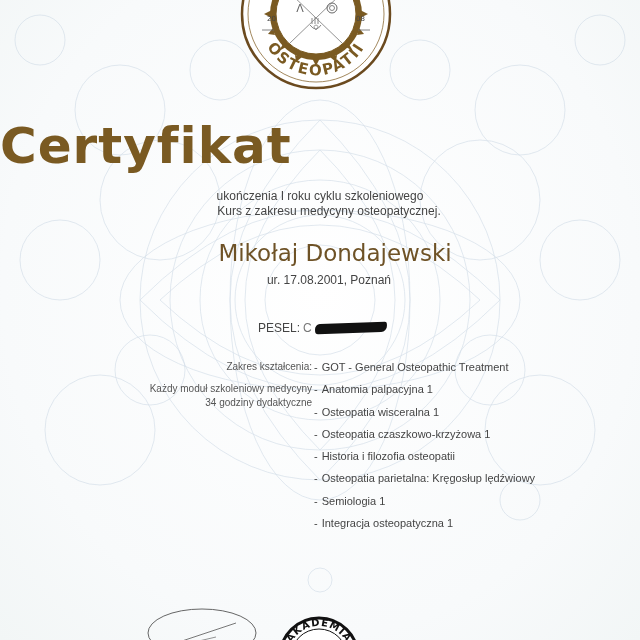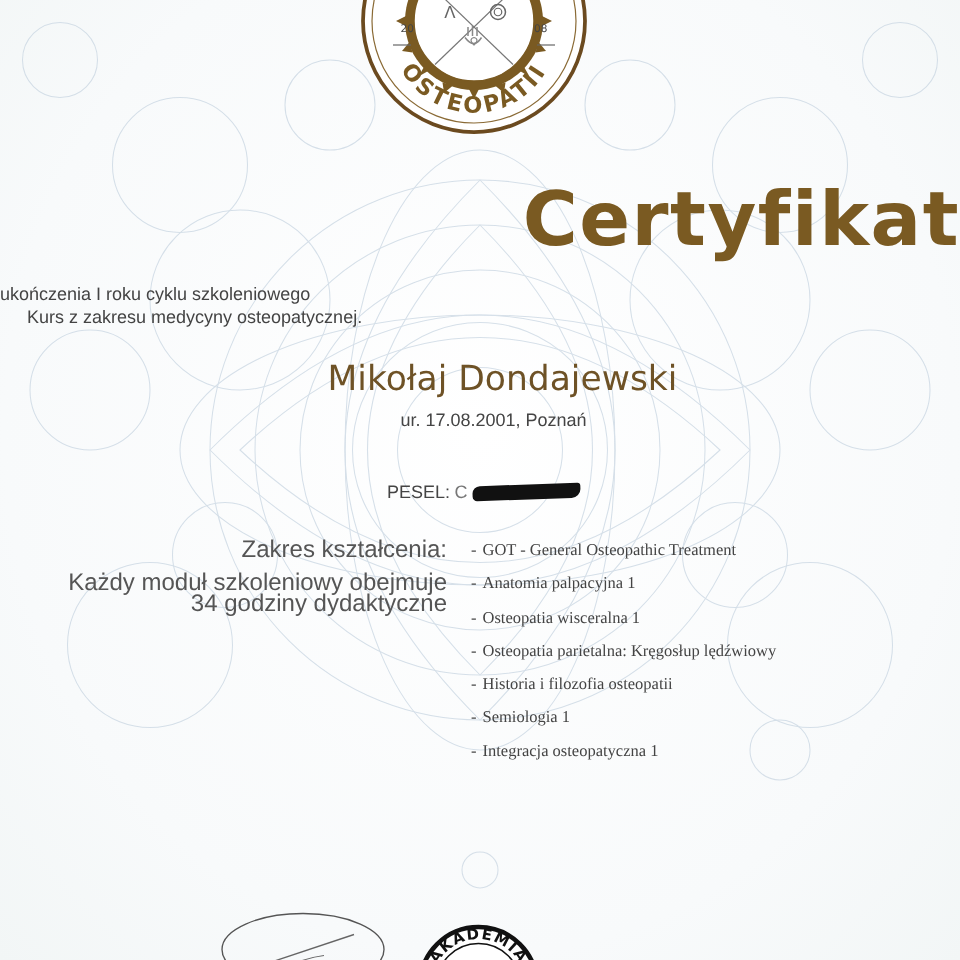--- a/index.html
+++ b/index.html
@@ -34,31 +34,32 @@
       left: 240px;
       top: -62px;
       width: 152px;
       height: 152px;
     }
     .title {
       position: absolute;
       left: 0;
       right: 0;
       top: 117px;
-      text-align: right;
+      text-align: left;
       font-family: "DejaVu Sans", sans-serif;
       font-weight: bold;
       font-size: 50px;
       letter-spacing: 1px;
       color: #7a5a22;
     }
     .subtitle {
       position: absolute;
       left: 0;
       right: 0;
+      text-align: center;
       font-size: 12px;
       color: #444;
     }
     .subtitle.l1 { top: 189px; }
     .subtitle.l2 { top: 204px; padding-left: 18px; }
     .name {
       position: absolute;
       left: 0;
       right: 0;
       top: 240px;
@@ -91,39 +92,38 @@
     .redaction {
       display: inline-block;
       width: 72px;
       height: 10px;
       background: #111;
       border-radius: 5px 2px 6px 3px;
       transform: rotate(-2deg);
     }
     .labels {
       position: absolute;
-      right: 342px;
+      right: 328px;
       top: 360px;
       text-align: right;
-      font-size: 16px;
+      font-size: 10px;
       color: #555;
       line-height: 14px;
     }
     .labels .lbl1 { display: block; margin-bottom: 8px; }
     .labels .lbl2 { display: block; }
     .modules {
       position: absolute;
       left: 314px;
       top: 360px;
       margin: 0;
       padding: 0;
       list-style: none;
       font-size: 11px;
       color: #444;
-      font-family: Liberation Serif, serif;
     }
     .modules li {
       height: 22.3px;
       line-height: 14px;
       white-space: nowrap;
     }
     .modules li .dash { margin-right: 4px; }
     .signature {
       position: absolute;
       left: 146px;
@@ -231,30 +231,31 @@
   <div class="birth">ur.  17.08.2001, Poznań</div>
 
   <div class="pesel">
     <span>PESEL:</span>
     <span style="color:#777">C</span>
     <span class="redaction"></span>
   </div>
 
   <div class="labels">
     <span class="lbl1">Zakres kształcenia:</span>
-    <span class="lbl2">Każdy moduł szkoleniowy obejmuje</span>
+    <span class="lbl2">Każdy moduł szkoleniowy medycyny</span>
     <span class="lbl2">34 godziny dydaktyczne</span>
   </div>
 
   <ul class="modules">
     <li><span class="dash">-</span><span>GOT - General Osteopathic Treatment</span></li>
     <li><span class="dash">-</span><span>Anatomia palpacyjna 1</span></li>
     <li><span class="dash">-</span><span>Osteopatia wisceralna 1</span></li>
+    <li><span class="dash">-</span><span>Osteopatia czaszkowo-krzyżowa 1</span></li>
+    <li><span class="dash">-</span><span>Historia i filozofia osteopatii</span></li>
     <li><span class="dash">-</span><span>Osteopatia parietalna: Kręgosłup lędźwiowy</span></li>
-    <li><span class="dash">-</span><span>Historia i filozofia osteopatii</span></li>
     <li><span class="dash">-</span><span>Semiologia 1</span></li>
     <li><span class="dash">-</span><span>Integracja osteopatyczna 1</span></li>
   </ul>
 
   <svg class="signature" viewBox="0 0 112 60">
     <ellipse cx="56" cy="30" rx="54" ry="24" fill="none" stroke="#555" stroke-width="0.9"></ellipse>
     <path d="M30 40 Q60 30 90 20" fill="none" stroke="#666" stroke-width="0.9"></path>
     <path d="M40 44 Q55 36 70 34" fill="none" stroke="#666" stroke-width="0.7"></path>
   </svg>
 

